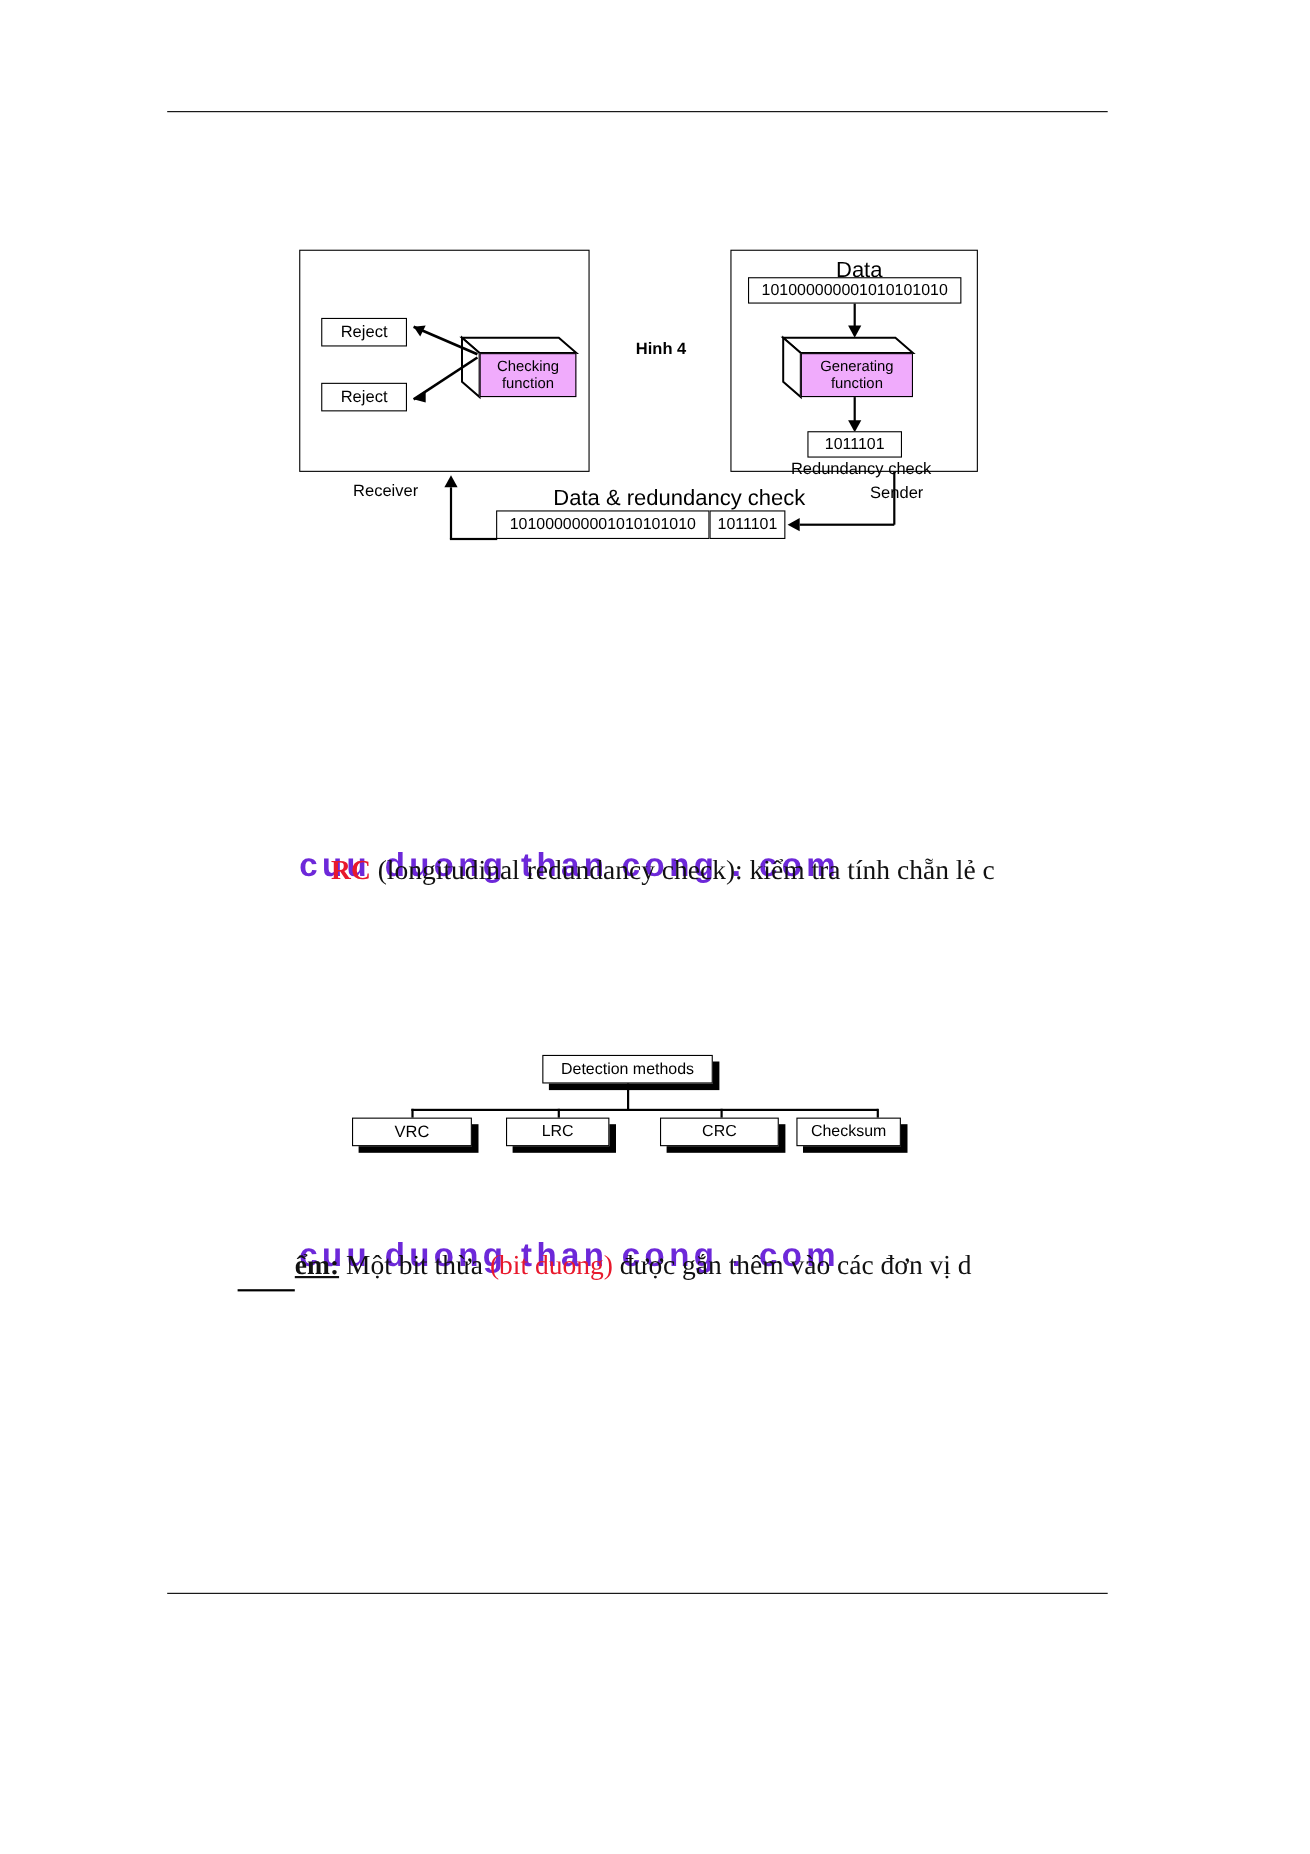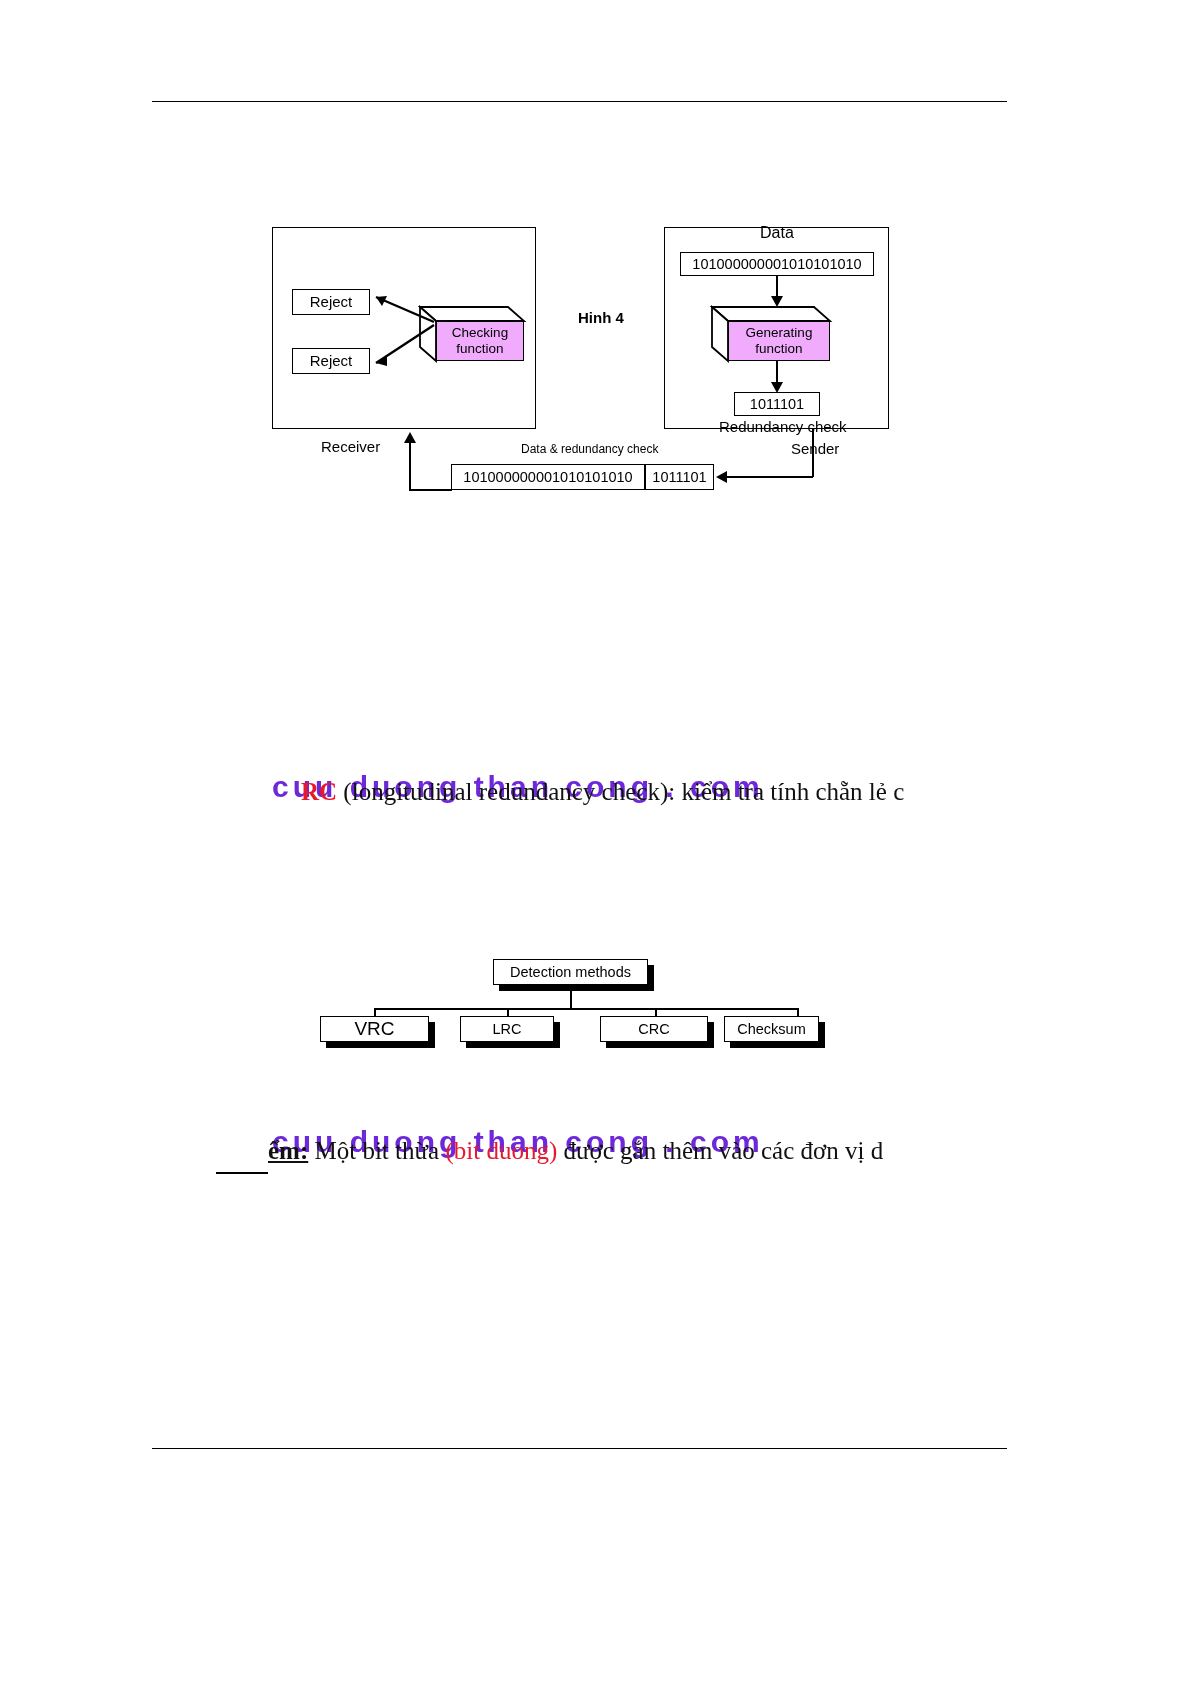--- a/index.html
+++ b/index.html
@@ -102,21 +102,21 @@
     <line x1="74" y1="40" x2="16" y2="78" stroke="#000" stroke-width="2.4"></line>
     <polygon points="16,78 27,70 27,81" fill="#000"></polygon>
   </svg>
 
   <div class="lbl" style="left:321px;top:438px;font-size:15px;">Receiver</div>
 
   <div class="lbl bold" style="left:578px;top:309px;font-size:15px;font-weight:bold;">Hinh 4</div>
 
   <div class="panel" style="left:664px;top:227px;width:225px;height:202px;"></div>
 
-  <div class="lbl" style="left:760px;top:224px;font-size:16px;">Data</div>
+  <div class="lbl" style="left:760px;top:235px;font-size:20px;">Data</div>
 
   <div class="box" style="left:680px;top:252px;width:194px;height:24px;font-size:14.5px;">101000000001010101010</div>
 
   <div class="line vline" style="left:776px;top:276px;height:22px;"></div>
   <div class="arrow arrow-down" style="left:771px;top:296px;"></div>
 
   <div class="cube" style="left:712px;top:307px;width:118px;height:54px;">
     <svg width="118" height="54" viewBox="0 0 118 54" aria-hidden="true">
       <polygon points="0,0 102,0 118,14 16,14" fill="#fff" stroke="#000" stroke-width="1.8"></polygon>
       <polygon points="0,0 16,14 16,54 0,40" fill="#fff" stroke="#000" stroke-width="1.8"></polygon>
@@ -131,21 +131,21 @@
 
   <div class="line vline" style="left:776px;top:361px;height:23px;"></div>
   <div class="arrow arrow-down" style="left:771px;top:382px;"></div>
 
   <div class="box" style="left:734px;top:392px;width:86px;height:24px;font-size:14.5px;">1011101</div>
 
   <div class="lbl" style="left:719px;top:418px;font-size:15px;">Redundancy check</div>
 
   <div class="lbl" style="left:791px;top:440px;font-size:15px;">Sender</div>
 
-  <div class="lbl" style="left:521px;top:442px;font-size:12px;">Data &amp; redundancy check</div>
+  <div class="lbl" style="left:503px;top:442px;font-size:20px;">Data &amp; redundancy check</div>
 
   <div class="box" style="left:451px;top:464px;width:194px;height:26px;font-size:14.5px;">101000000001010101010</div>
 
   <div class="box" style="left:645px;top:464px;width:69px;height:26px;font-size:14.5px;">1011101</div>
 
   <div class="line vline" style="left:812px;top:429px;height:48px;"></div>
   <div class="line hline" style="left:727px;top:476px;width:86px;"></div>
   <div class="arrow arrow-left" style="left:716px;top:471px;"></div>
 
   <div class="line hline" style="left:409px;top:489px;width:43px;"></div>
@@ -165,21 +165,21 @@
 
   <div class="line vline" style="left:570px;top:985px;height:25px;"></div>
 
   <div class="line hline" style="left:374px;top:1008px;width:424px;"></div>
 
   <div class="line vline" style="left:374px;top:1008px;height:20px;"></div>
   <div class="line vline" style="left:507px;top:1008px;height:20px;"></div>
   <div class="line vline" style="left:655px;top:1008px;height:20px;"></div>
   <div class="line vline" style="left:797px;top:1008px;height:20px;"></div>
 
-  <div class="sbox" style="left:320px;top:1016px;width:109px;height:26px;font-size:19px;">VRC</div>
+  <div class="sbox" style="left:320px;top:1016px;width:109px;height:26px;font-size:15px;">VRC</div>
   <div class="sbox" style="left:460px;top:1016px;width:94px;height:26px;font-size:14.5px;">LRC</div>
   <div class="sbox" style="left:600px;top:1016px;width:108px;height:26px;font-size:14.5px;">CRC</div>
   <div class="sbox" style="left:724px;top:1016px;width:95px;height:26px;font-size:14.5px;">Checksum</div>
 </div>
 
 <div class="watermark" style="left:272px;top:1125px;">cuu duong than cong . com</div>
 
 <div class="rule-short" style="left:216px;top:1172px;width:52px;"></div>
 
 <div class="textline abovewm" style="left:268px;top:1137px;">

